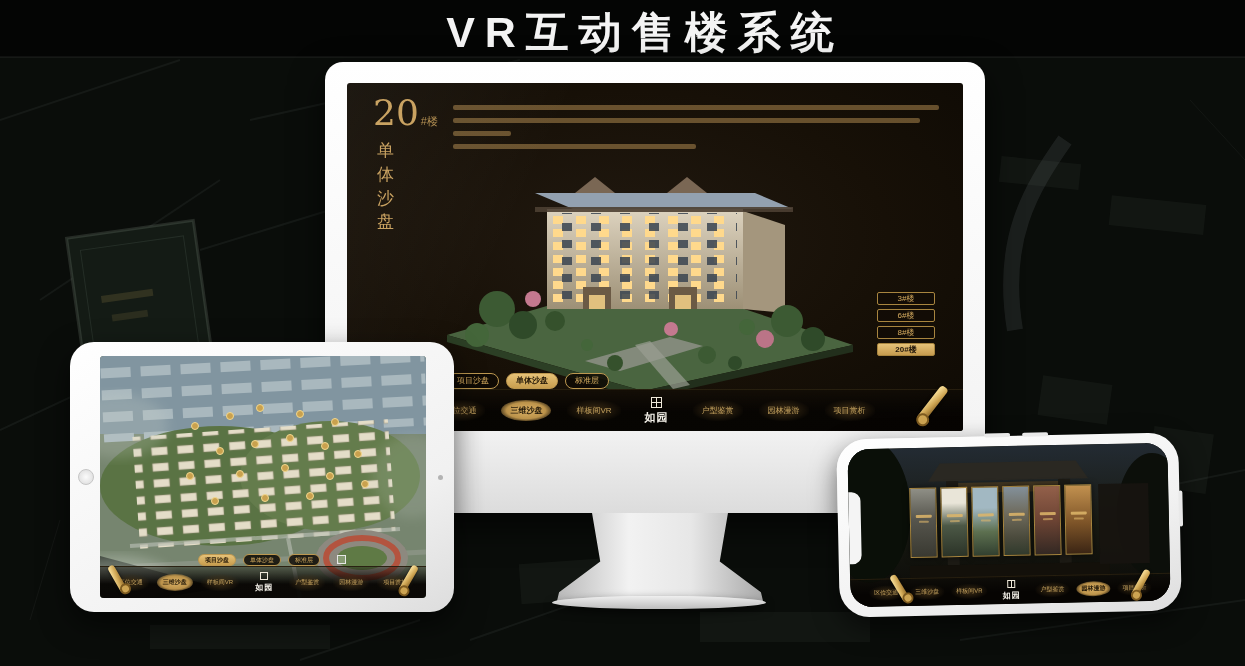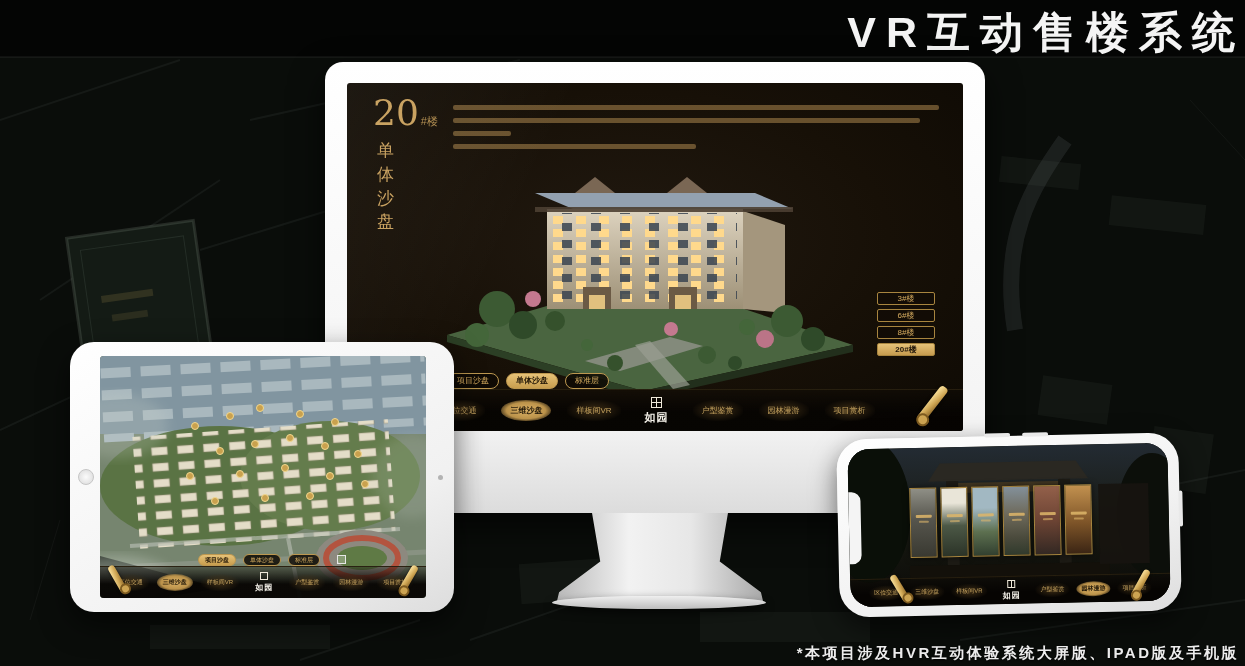--- a/index.html
+++ b/index.html
@@ -5,21 +5,21 @@
   * { margin:0; padding:0; box-sizing:border-box; }
   html,body { background:#000; }
   .stage { position:relative; width:1245px; height:666px; overflow:hidden;
            background:#0a0d0a; font-family:"Liberation Sans", sans-serif; }
   .abs { position:absolute; }
 
   
   .bg-svg { position:absolute; inset:0; }
 
   
-  .page-title { position:absolute; top:4px; left:0; width:100%; text-align:right;
+  .page-title { position:absolute; top:4px; left:0; width:100%; text-align:center;
     font-size:43px; font-weight:bold; color:#f4f4f4; letter-spacing:10px;padding-left:45px; }
 
   
   .footnote { position:absolute; right:6px; bottom:3px; font-size:15px; color:#ececec;
     letter-spacing:2.5px; font-weight:bold; text-shadow:0 1px 2px #000; }
 
   
   .monitor-frame { position:absolute; left:325px; top:62px; width:660px; height:451px;
     background:linear-gradient(180deg,#ffffff 0%,#f4f4f4 80%,#dcdcdc 100%);
     border-radius:18px 18px 8px 8px; box-shadow:0 14px 34px rgba(0,0,0,.65); }
@@ -417,15 +417,14 @@
       </div>
       <div class="scroll sm" style="left:46px; bottom:3px; transform:rotate(-30deg);"></div>
       <div class="scroll sm" style="right:26px; bottom:3px; transform:rotate(30deg);"></div>
     </div>
     <div class="phone-notch"></div>
     <div class="phone-btn-top1"></div>
     <div class="phone-btn-top2"></div>
     <div class="phone-btn-side"></div>
   </div>
 
-  <div class="footnote">*本项目涉及HVR互动体验系统大屏版、IPAD版及手机版</div>
 
 </div>
 
 </body></html>

